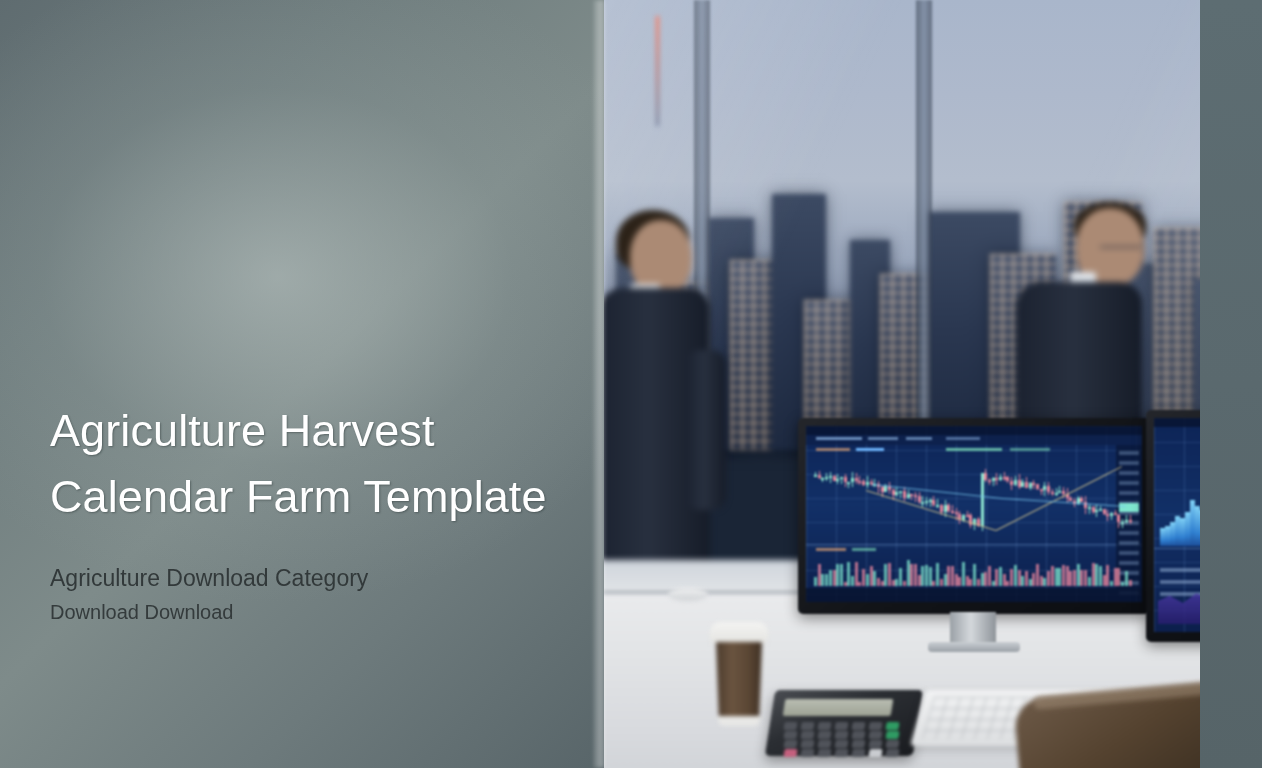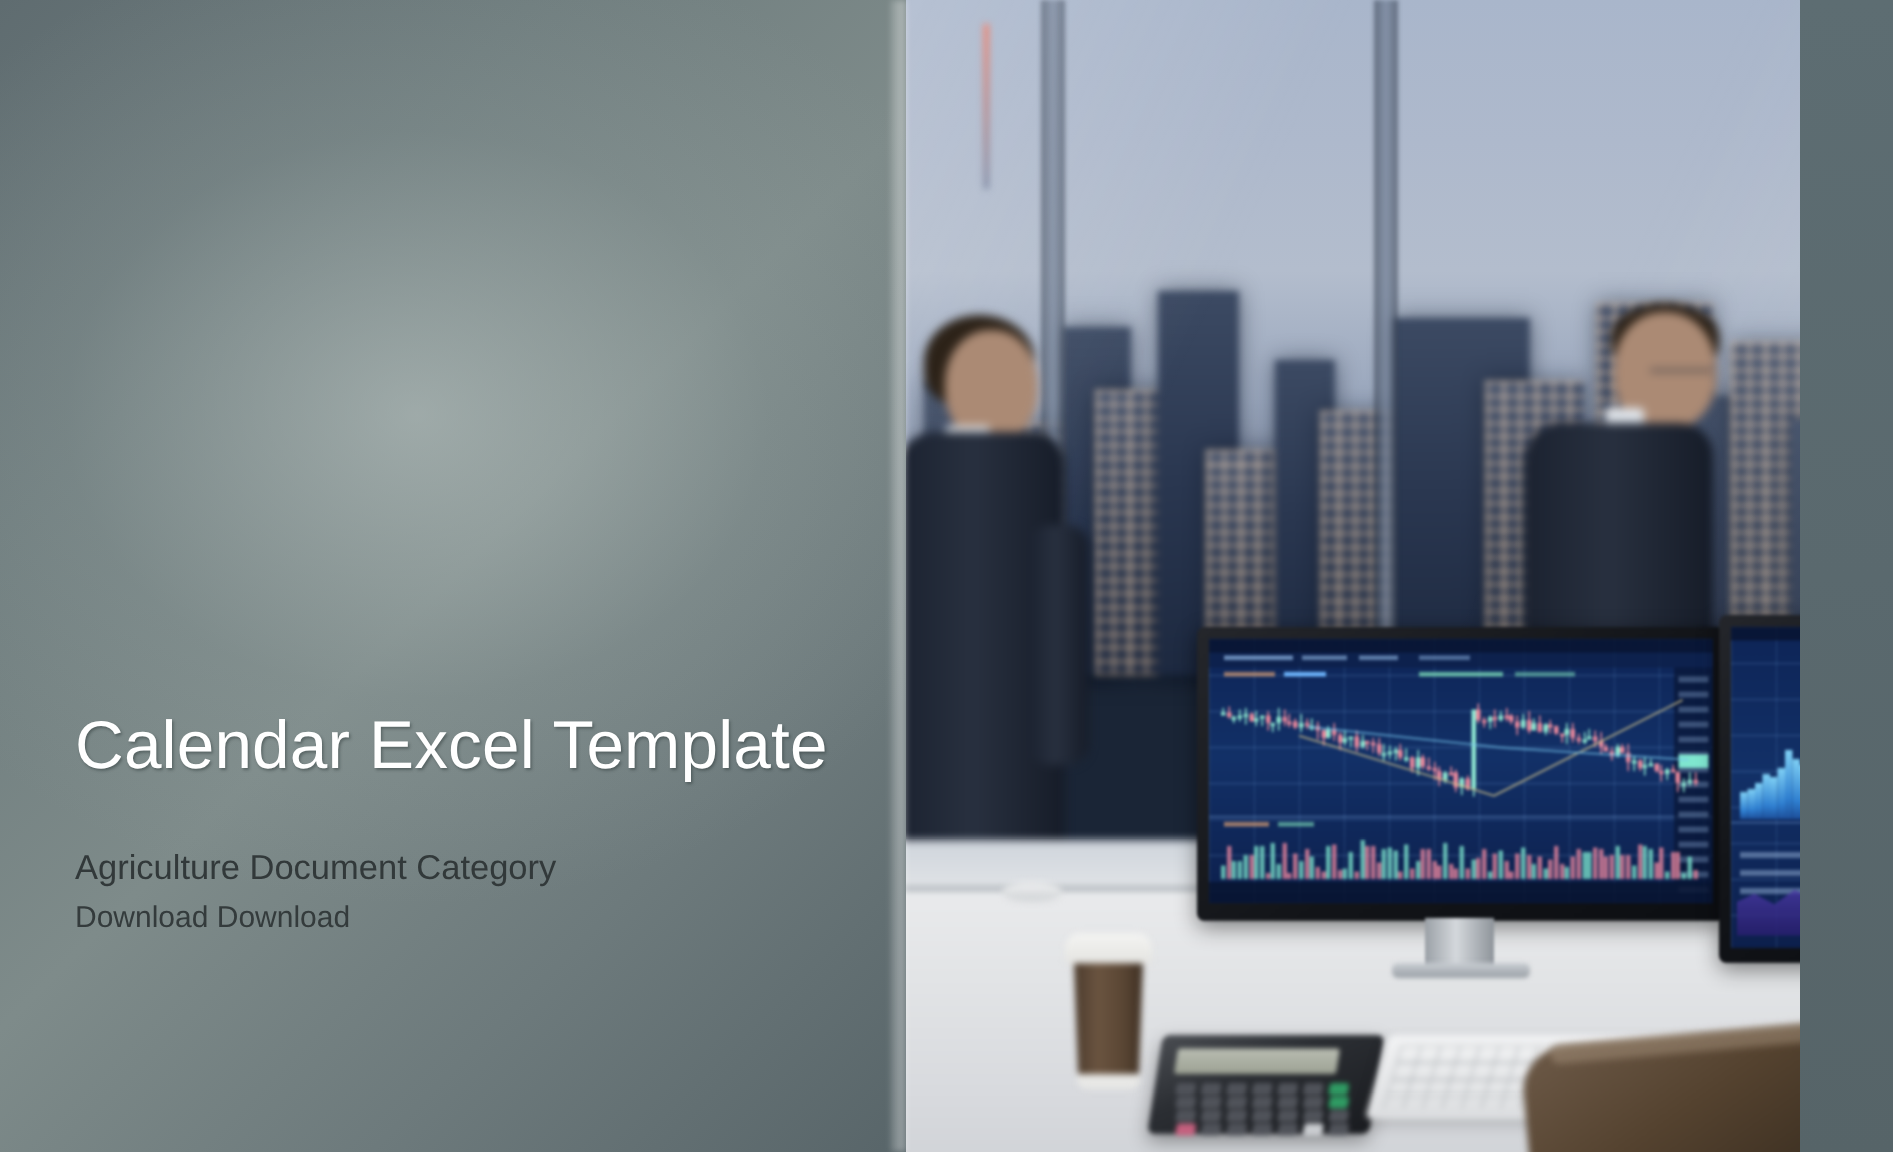--- a/index.html
+++ b/index.html
@@ -793,20 +793,20 @@
   </div>
 
   <div class="left-panel">
     <div class="panel-edge"></div>
   </div>
 
   <div class="right-band"></div>
 
   <div class="text-block">
     <h1 class="title">
-      <br>
-      <span>Calendar Excel Template</span><br>
+      <span>Agriculture Harvest</span><br>
+      <span>Calendar Farm Template</span><br>
     </h1>
-    <p class="subtitle">Agriculture Document Category</p>
+    <p class="subtitle">Agriculture Download Category</p>
     <p class="subtitle-2">Download Download</p>
   </div>
 
 </div>
 
 </body></html>

